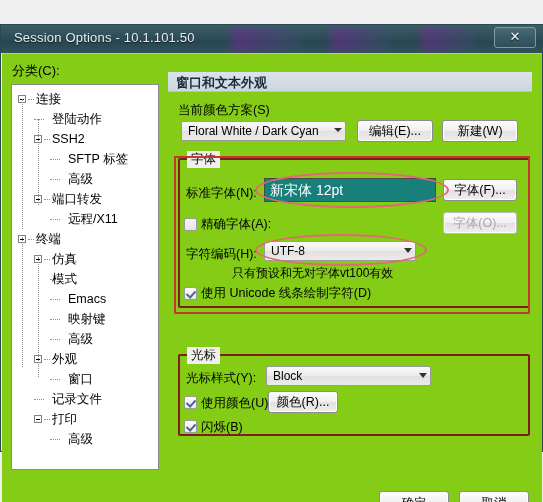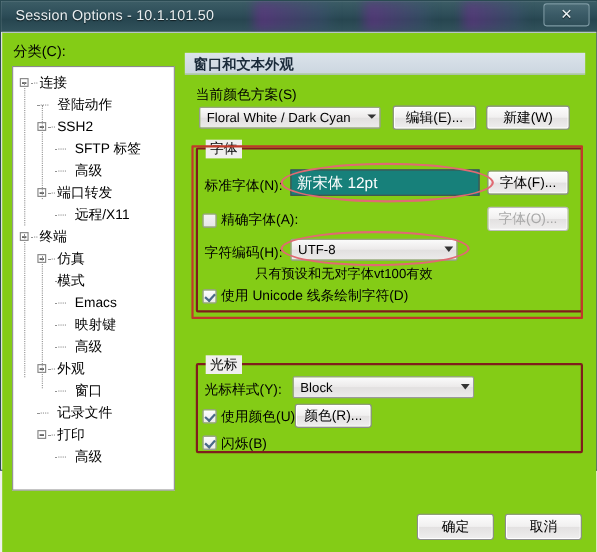--- a/index.html
+++ b/index.html
@@ -6,20 +6,21 @@
   body{
     width:543px;height:502px;overflow:hidden;
     font-family:"Liberation Sans","DejaVu Sans",sans-serif;
     font-size:12px;color:#000;background:#f0f0f0;
   }
   #app{
     position:relative;width:543px;height:428px;
     box-sizing:border-box;
     border:1px solid #2a4a52;
     background:#f0efee;
+    margin-top:24px;
   }
 
   
   .titlebar{
     position:absolute;left:0;top:0;width:543px;height:28px;
     background:linear-gradient(180deg,#3c5d66 0%,#2d4d58 45%,#274650 60%,#32535c 100%);
     overflow:hidden;
   }
   .titlebar .glow{
     position:absolute;top:0;height:28px;

